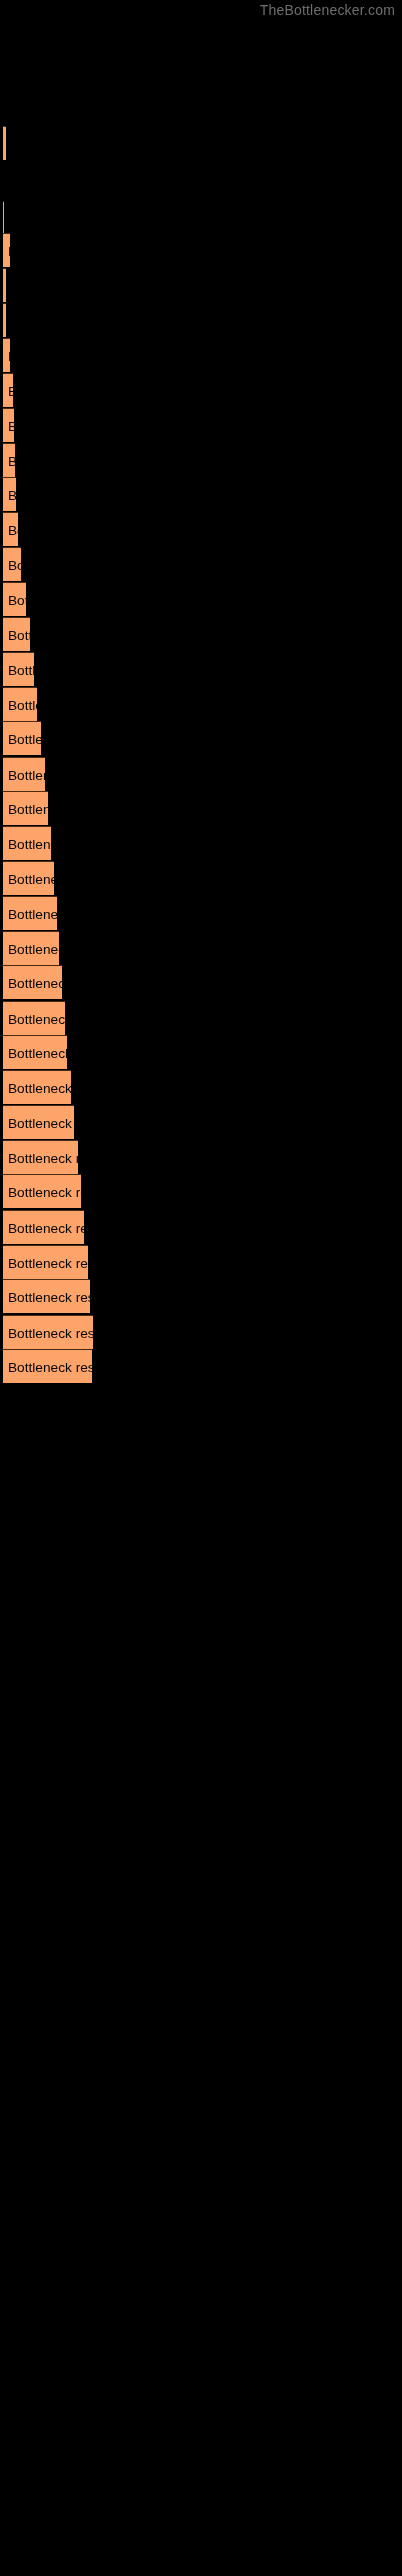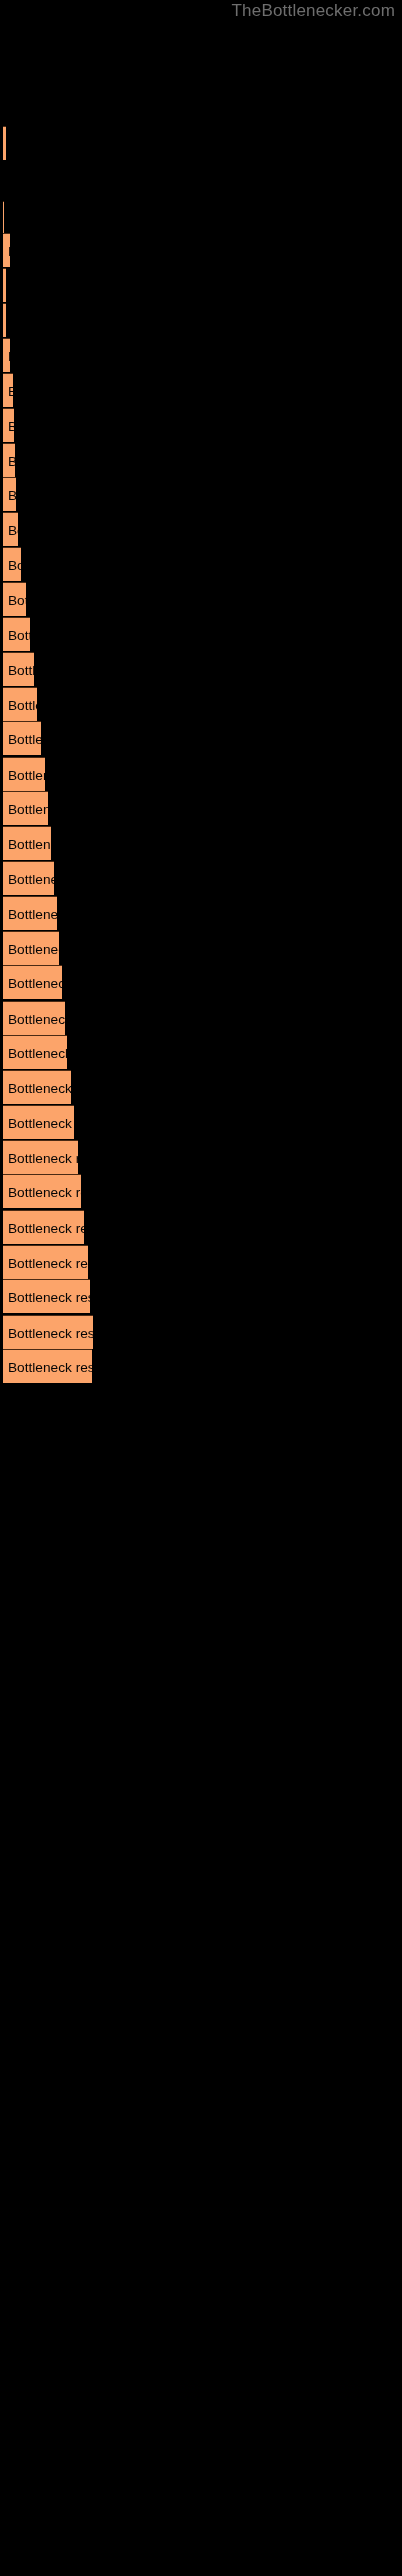--- a/index.html
+++ b/index.html
@@ -12,21 +12,21 @@
     height: 2576px;
     position: relative;
     font-family: "Liberation Sans", sans-serif;
     overflow: hidden;
   }
 
   .site-title {
     position: absolute;
     top: 0px;
     right: 8px;
-    font-size: 17px;
+    font-size: 14px;
     color: #6e6e6e;
     letter-spacing: 0.2px;
     white-space: nowrap;
     line-height: 21px;
   }
 
   .chart-area {
     position: absolute;
     left: 0;
     top: 0;

